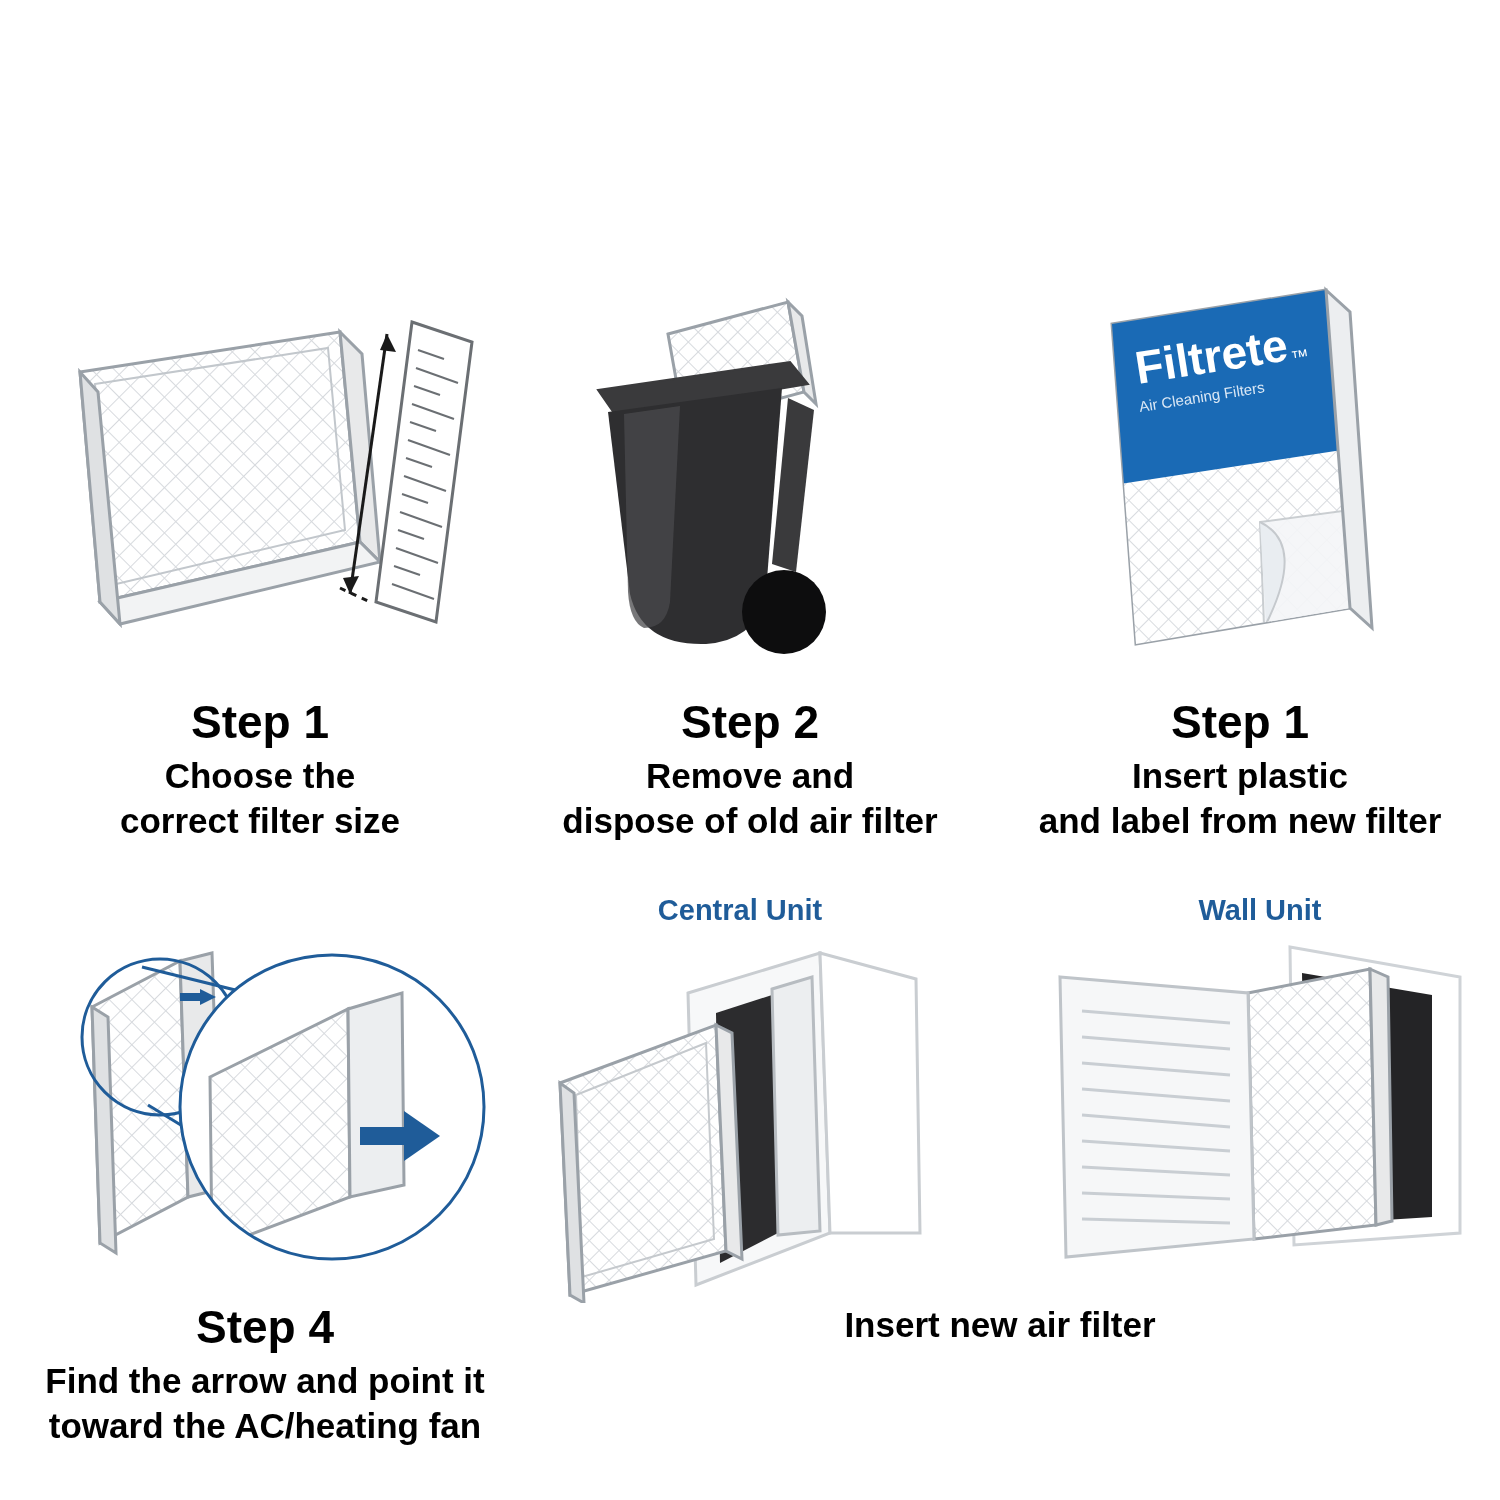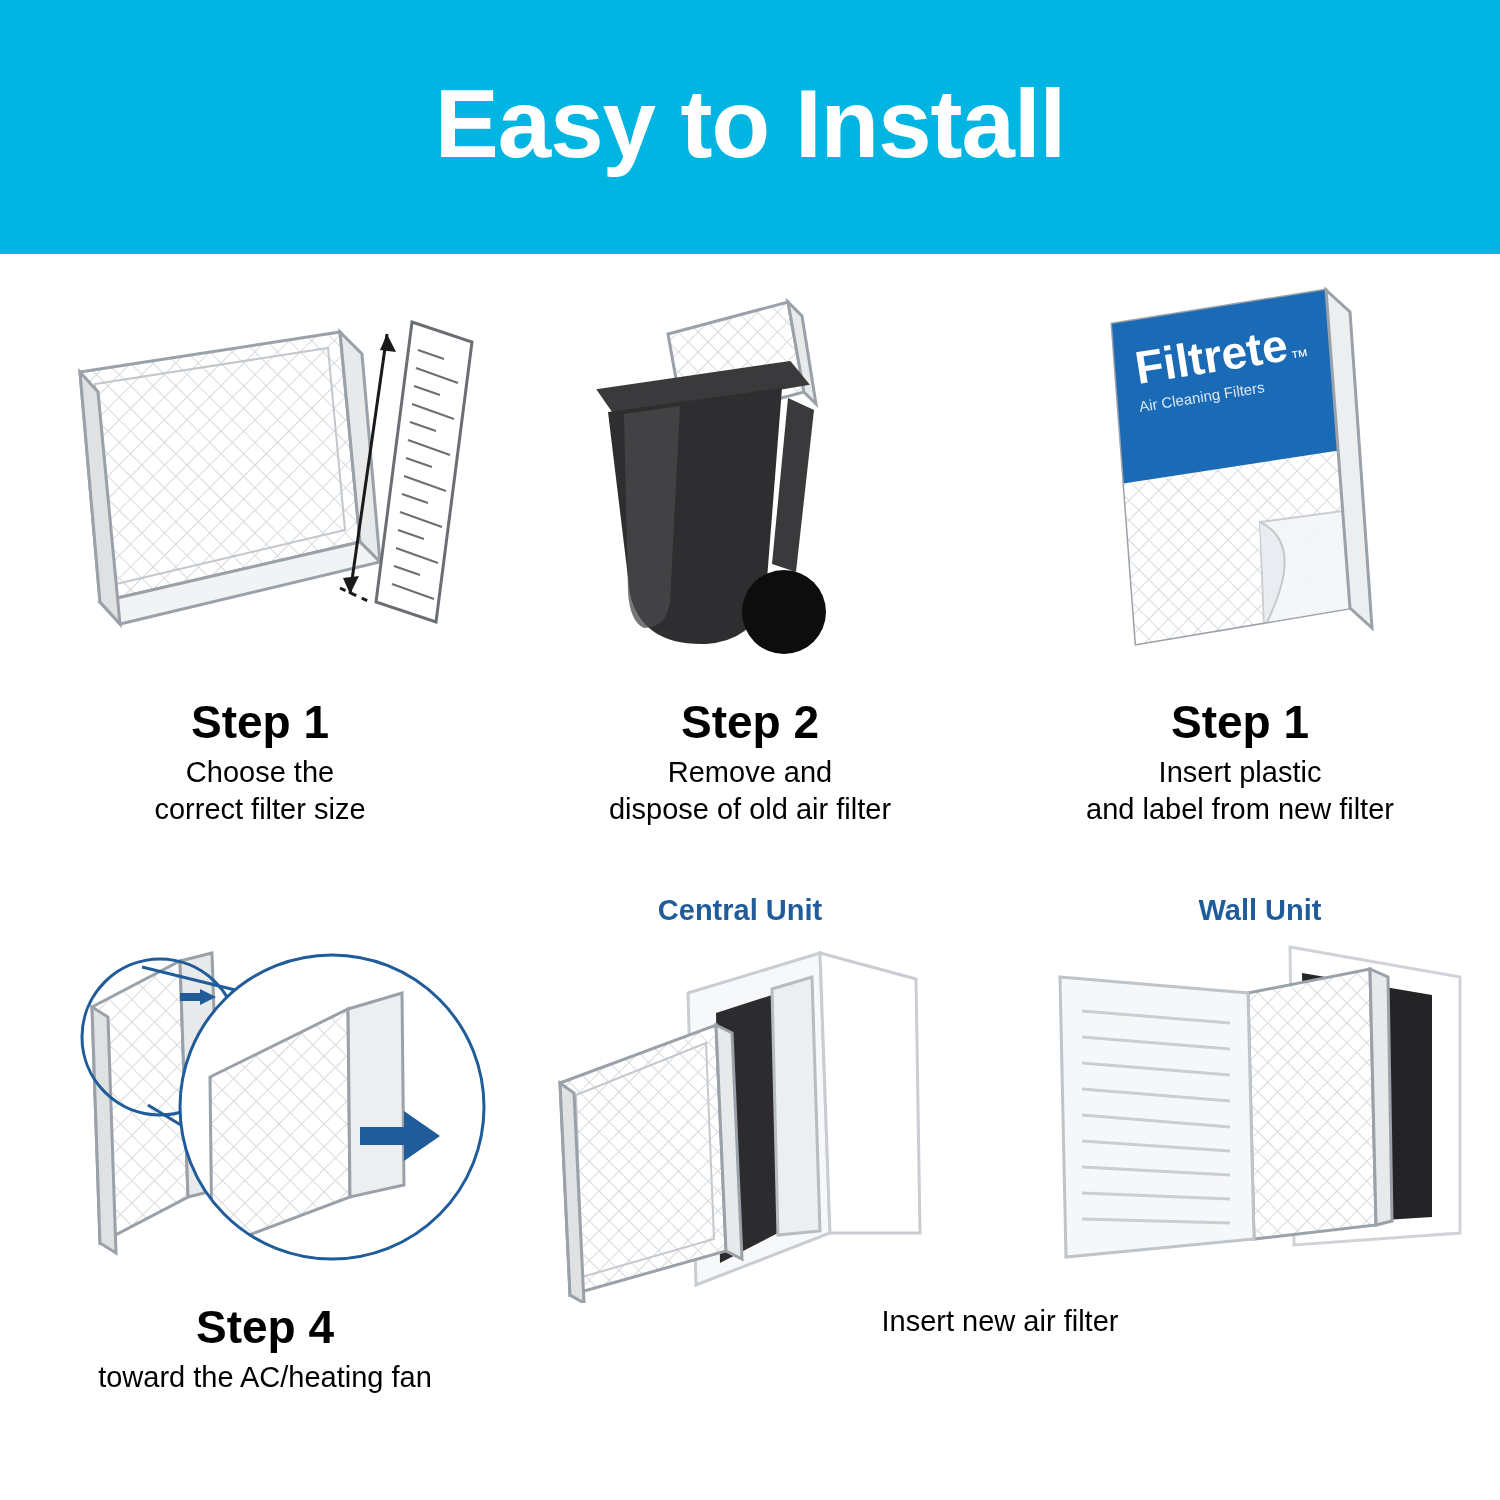--- a/index.html
+++ b/index.html
@@ -64,42 +64,39 @@
   }
   .step-title {
     color: #000000;
     font-size: 46px;
     font-weight: bold;
     line-height: 1.05;
     margin: 6px 0 8px 0;
   }
   .step-desc {
     color: #000000;
-    font-size: 29px;
-    font-weight: normal;
+    font-size: 35px;
+    font-weight: bold;
     line-height: 1.28;
   }
   .unit-label {
     color: #1f5c99;
     font-size: 29px;
     font-weight: bold;
     margin-bottom: 6px;
   }
 
   
   svg { display: block; }
 </style>
 </head>
 <body>
 
 <div class="page">
 
-  <div class="header-banner">
-    <div class="header-title">Easy to Install</div>
-  </div>
 
   <div class="steps-area">
 
     <div class="row row-top">
 
       <div class="cell" style="left:40px; top:0; width:440px;">
         <div class="art">
           <svg width="440" height="420" viewBox="0 0 440 420">
             <defs>
               <pattern id="mesh1" width="16" height="16" patternTransform="rotate(45)" patternUnits="userSpaceOnUse">
@@ -265,20 +262,21 @@
             <circle cx="302" cy="210" r="152" fill="none" stroke="#1f5c99" stroke-width="3"></circle>
 
             <g fill="#1f5c99">
               <rect x="330" y="230" width="48" height="18"></rect>
               <polygon points="374,214 410,239 374,264"></polygon>
             </g>
           </svg>
         </div>
         <div class="step-title">Step 4</div>
         <div class="step-desc">
+          <div>Find the arrow and point it</div>
           <div>toward the AC/heating fan</div>
         </div>
       </div>
 
       <div class="cell" style="left:520px; top:0; width:960px;">
         <div style="display:flex; justify-content:space-between; align-items:flex-start;">
 
           <div style="width:440px;">
             <div class="unit-label">Central Unit</div>
             <svg width="440" height="370" viewBox="0 0 440 370">

